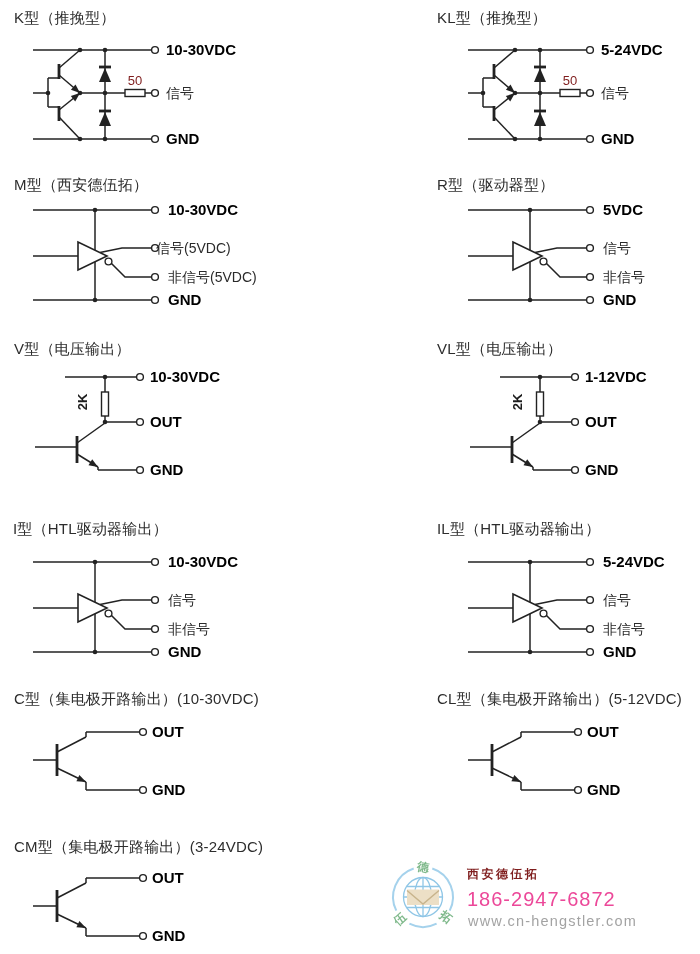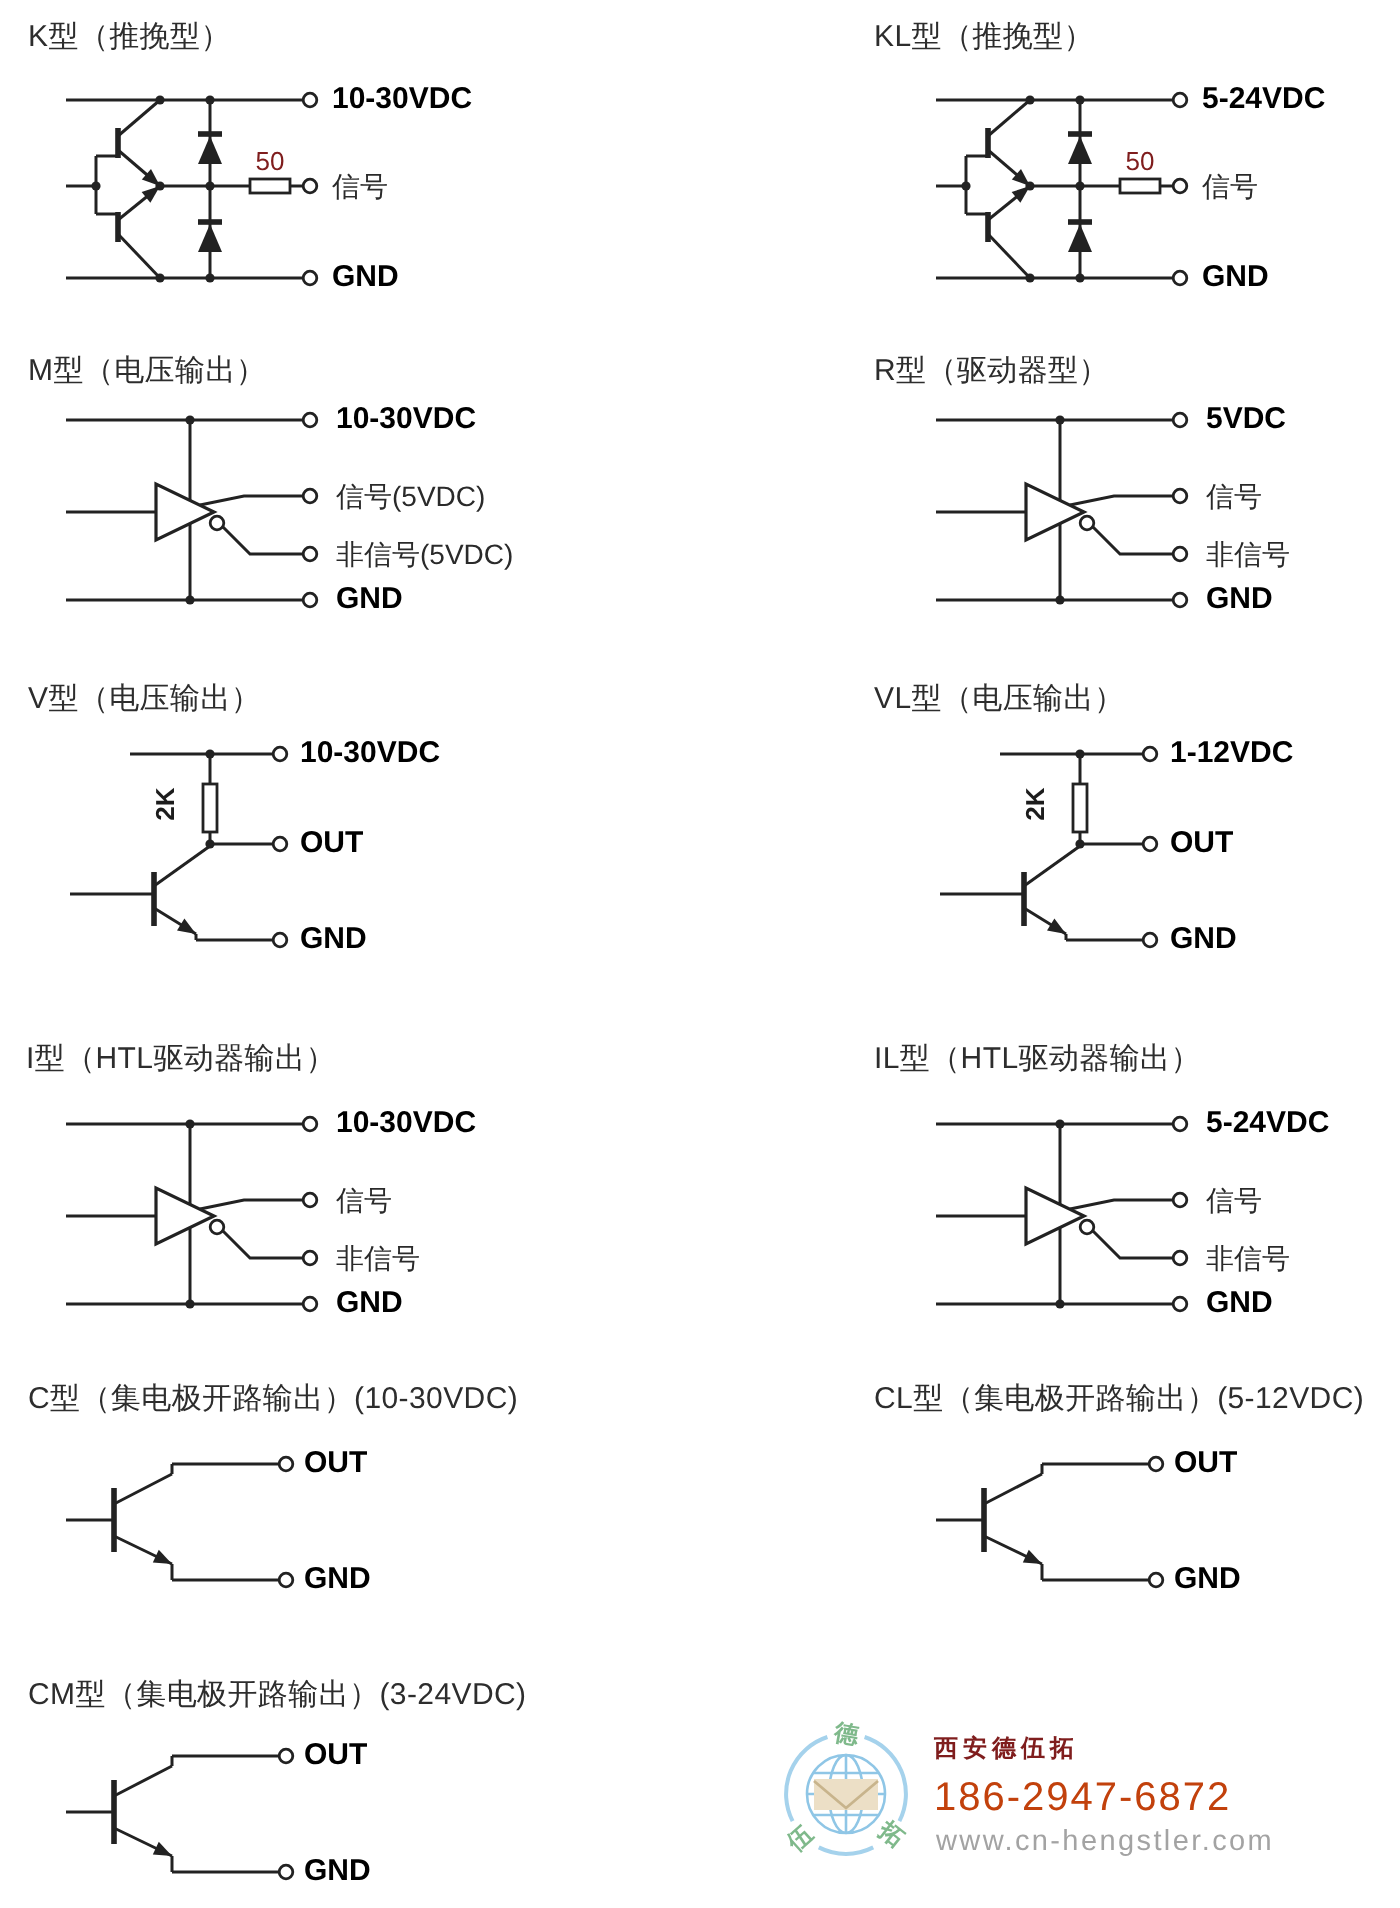--- a/index.html
+++ b/index.html
@@ -10,21 +10,21 @@
   .cir{position:absolute;overflow:visible;}
   .term{position:absolute;height:18px;line-height:18px;font-size:15px;font-weight:700;
         color:#000000;white-space:nowrap;}
   .term.cn{font-weight:400;font-size:14px;color:#2a2a2a;}
   .rlabel{position:absolute;font-size:13px;color:#7f1d1d;text-align:center;height:15px;line-height:15px;}
   .rot2k{position:absolute;width:30px;height:16px;line-height:16px;text-align:center;
          font-size:13px;font-weight:700;color:#1c1c1c;transform:rotate(-90deg);}
   .wm{position:absolute;left:380px;top:848px;width:320px;height:106px;}
   .wm-company{position:absolute;left:87px;top:18px;font-size:12px;font-weight:700;
               color:#7f1d1d;letter-spacing:2.5px;white-space:nowrap;}
-  .wm-phone{position:absolute;left:87px;top:40px;font-size:20px;color:#c2410c;
+  .wm-phone{position:absolute;left:87px;top:40px;font-size:20px;color:#ec4899;
             letter-spacing:1px;white-space:nowrap;}
   .wm-url{position:absolute;left:88px;top:65px;font-size:14.5px;color:#a3a3a3;
           letter-spacing:1.2px;white-space:nowrap;}
 </style>
 </head>
 <body>
 
 <svg width="0" height="0" style="position:absolute" aria-hidden="true">
   <defs>
 
@@ -158,26 +158,26 @@
     <svg class="cir" style="left:113px;top:38px" width="150" height="112" viewBox="0 0 150 112">
         <use href="#sym-pushpull"></use>
       </svg>
     <div class="rlabel" style="left:207px;top:73px;width:26px">50</div>
     <span class="term" style="left:251px;top:41px">5-24VDC</span>
     <span class="term cn" style="left:251px;top:84px">信号</span>
     <span class="term" style="left:251px;top:130px">GND</span>
   </div>
 
   <div class="diagram" style="left:0;top:163px;width:350px;height:165px">
-    <div class="title" style="left:14px;top:13px">M型（电压输出）</div>
+    <div class="title" style="left:14px;top:13px">M型（西安德伍拓）</div>
     <svg class="cir" style="left:28px;top:35px" width="150" height="108" viewBox="0 0 150 108">
         <use href="#sym-driver"></use>
       </svg>
     <span class="term" style="left:168px;top:38px">10-30VDC</span>
-    <span class="term cn" style="left:168px;top:76px">信号(5VDC)</span>
+    <span class="term cn" style="left:156px;top:76px">信号(5VDC)</span>
     <span class="term cn" style="left:168px;top:105px">非信号(5VDC)</span>
     <span class="term" style="left:168px;top:128px">GND</span>
   </div>
 
   <div class="diagram" style="left:350px;top:163px;width:350px;height:165px">
     <div class="title" style="left:87px;top:13px">R型（驱动器型）</div>
     <svg class="cir" style="left:113px;top:35px" width="150" height="108" viewBox="0 0 150 108">
         <use href="#sym-driver"></use>
       </svg>
     <span class="term" style="left:253px;top:38px">5VDC</span>

